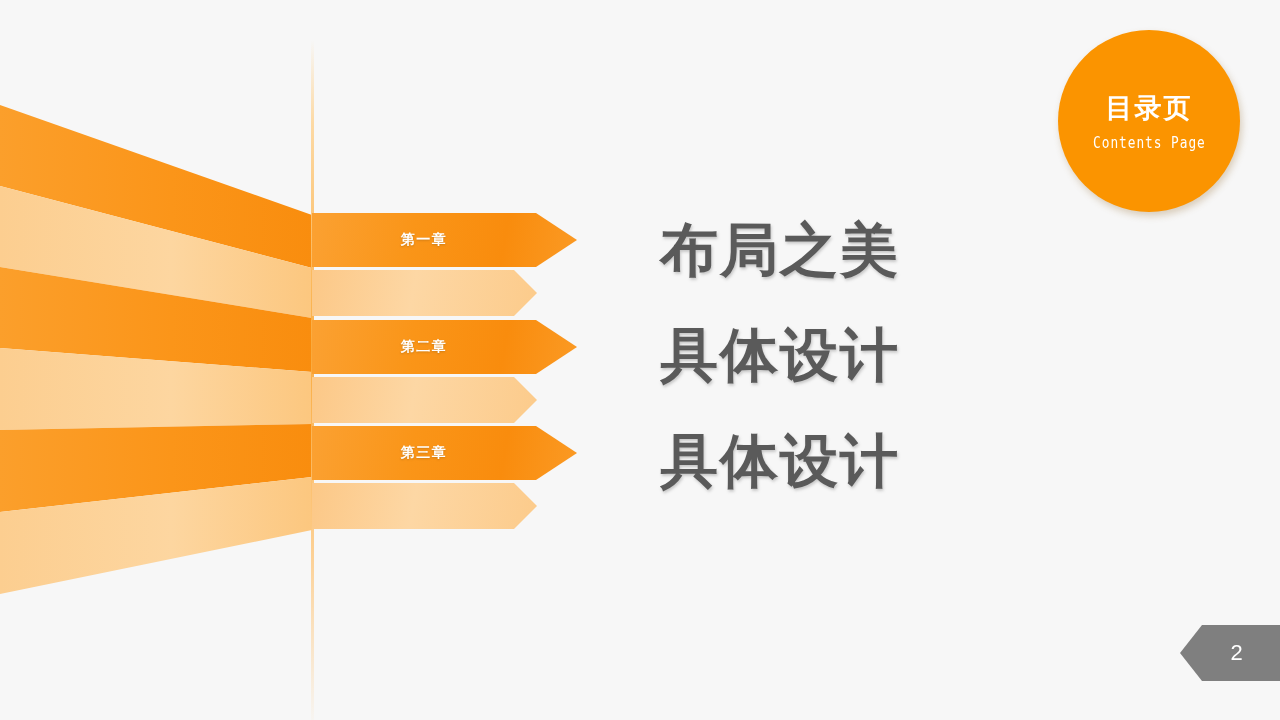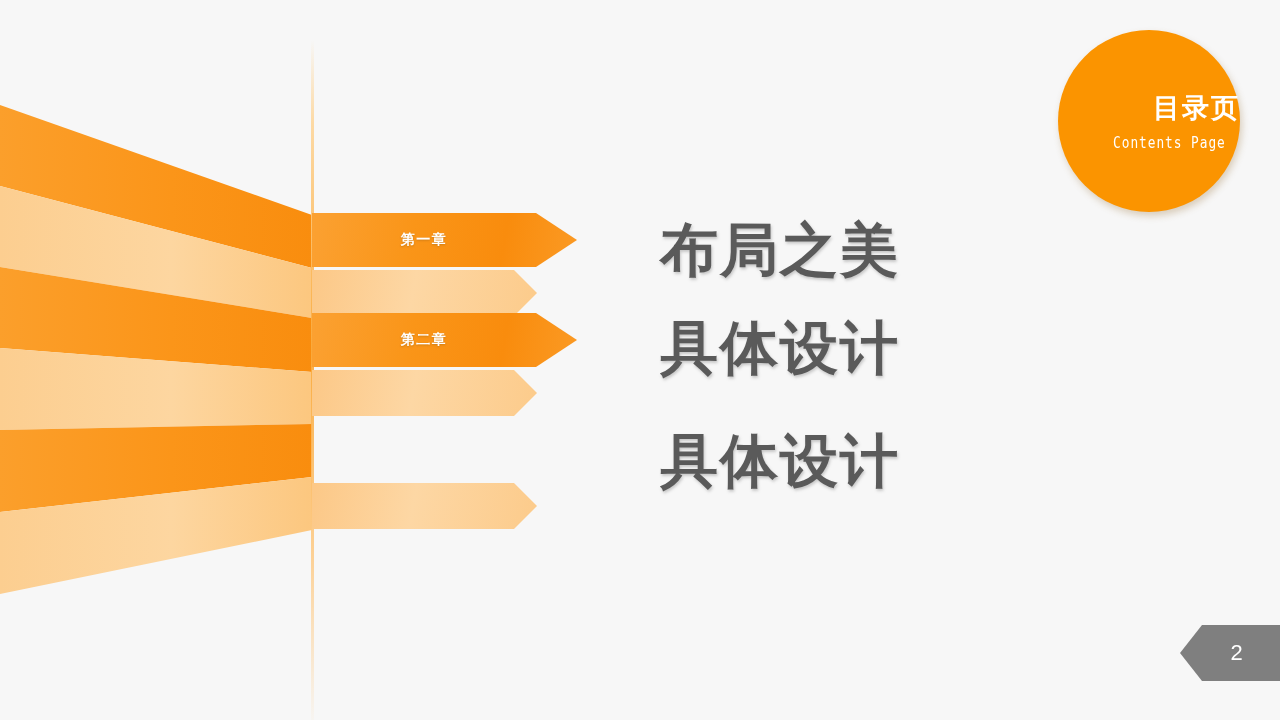--- a/index.html
+++ b/index.html
@@ -22,21 +22,21 @@
         rgba(253,216,160,0) 0%,
         rgba(253,216,160,0.95) 12%,
         rgba(250,170,60,0.95) 45%,
         rgba(253,205,140,0.9) 75%,
         rgba(253,216,160,0) 100%);
   }
 
   
   .chapter-row{position:absolute;left:0;width:900px;height:110px;}
   .row-0{top:206px;}
-  .row-1{top:306px;}
+  .row-1{top:313px;}
   .row-2{top:419px;}
 
   .banner-wrap{position:absolute;left:312px;top:0;width:300px;height:110px;}
 
   .arrow-dark,.arrow-light{
     position:absolute;left:0;
     display:flex;align-items:center;
   }
   .arrow-dark{
     top:7px;width:265px;height:54px;
@@ -70,21 +70,21 @@
   .t-0{top:14px;}
   .t-1{top:12px;}
   .t-2{top:12px;}
 
   
   #circle{
     position:absolute;left:1058px;top:30px;width:182px;height:182px;
     border-radius:50%;
     background:#FB9400;
     box-shadow:2px 4px 7px rgba(150,110,50,0.30);
-    display:flex;flex-direction:column;align-items:flex-end;justify-content:center;
+    display:flex;flex-direction:column;align-items:center;justify-content:center;
     z-index:5;
   }
   #circle-title{
     color:#ffffff;font-size:27px;font-weight:bold;letter-spacing:2px;
     margin-bottom:7px;
   }
   #circle-sub{
     color:#ffffff;font-size:16px;letter-spacing:1.2px;
     font-family:"DejaVu Sans Mono","Liberation Mono",monospace;
     transform:scaleX(0.80);transform-origin:center;
@@ -151,20 +151,23 @@
       <div class="arrow-dark">
         <span class="chapter-label">第二章</span>
       </div>
       <div class="arrow-light"></div>
     </div>
     <div class="chapter-title t-1">具体设计</div>
   </div>
 
   <div class="chapter-row row-2">
     <div class="banner-wrap">
+      <div class="arrow-dark">
+        <span class="chapter-label">第三章</span>
+      </div>
       <div class="arrow-light"></div>
     </div>
     <div class="chapter-title t-2">具体设计</div>
   </div>
 
   <div id="circle">
     <div id="circle-title">目录页</div>
     <div id="circle-sub">Contents Page</div>
   </div>
 

